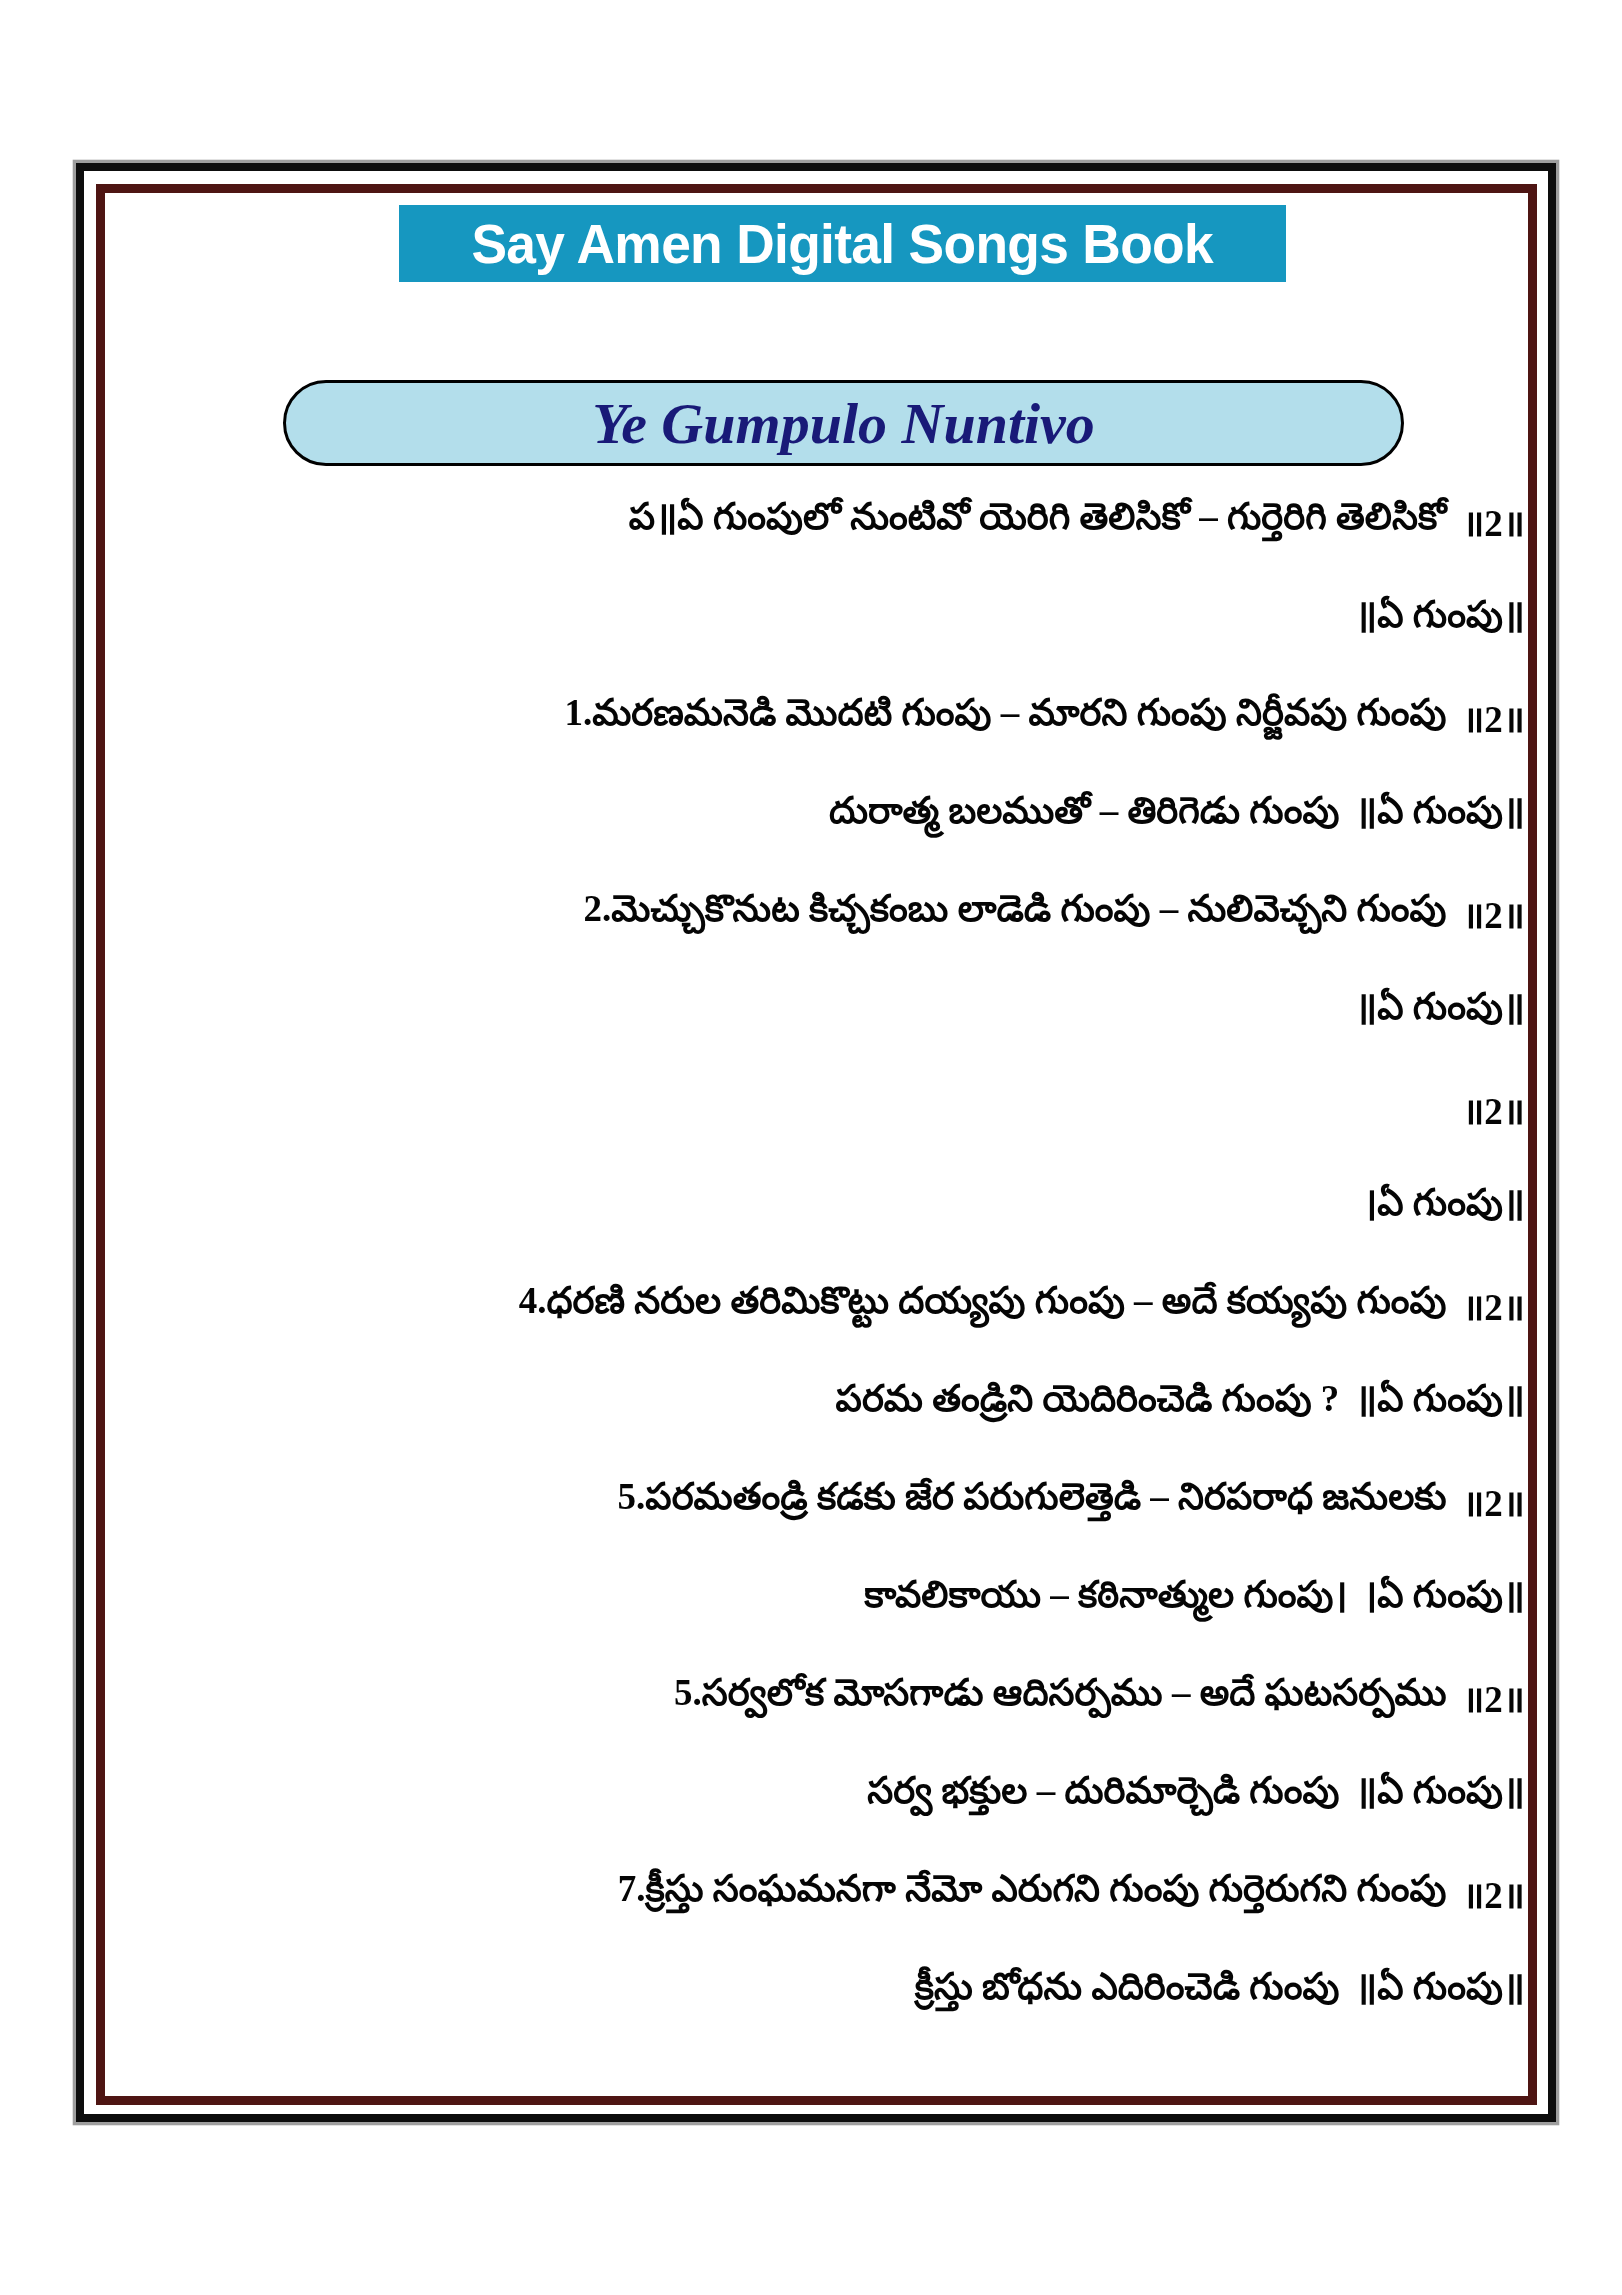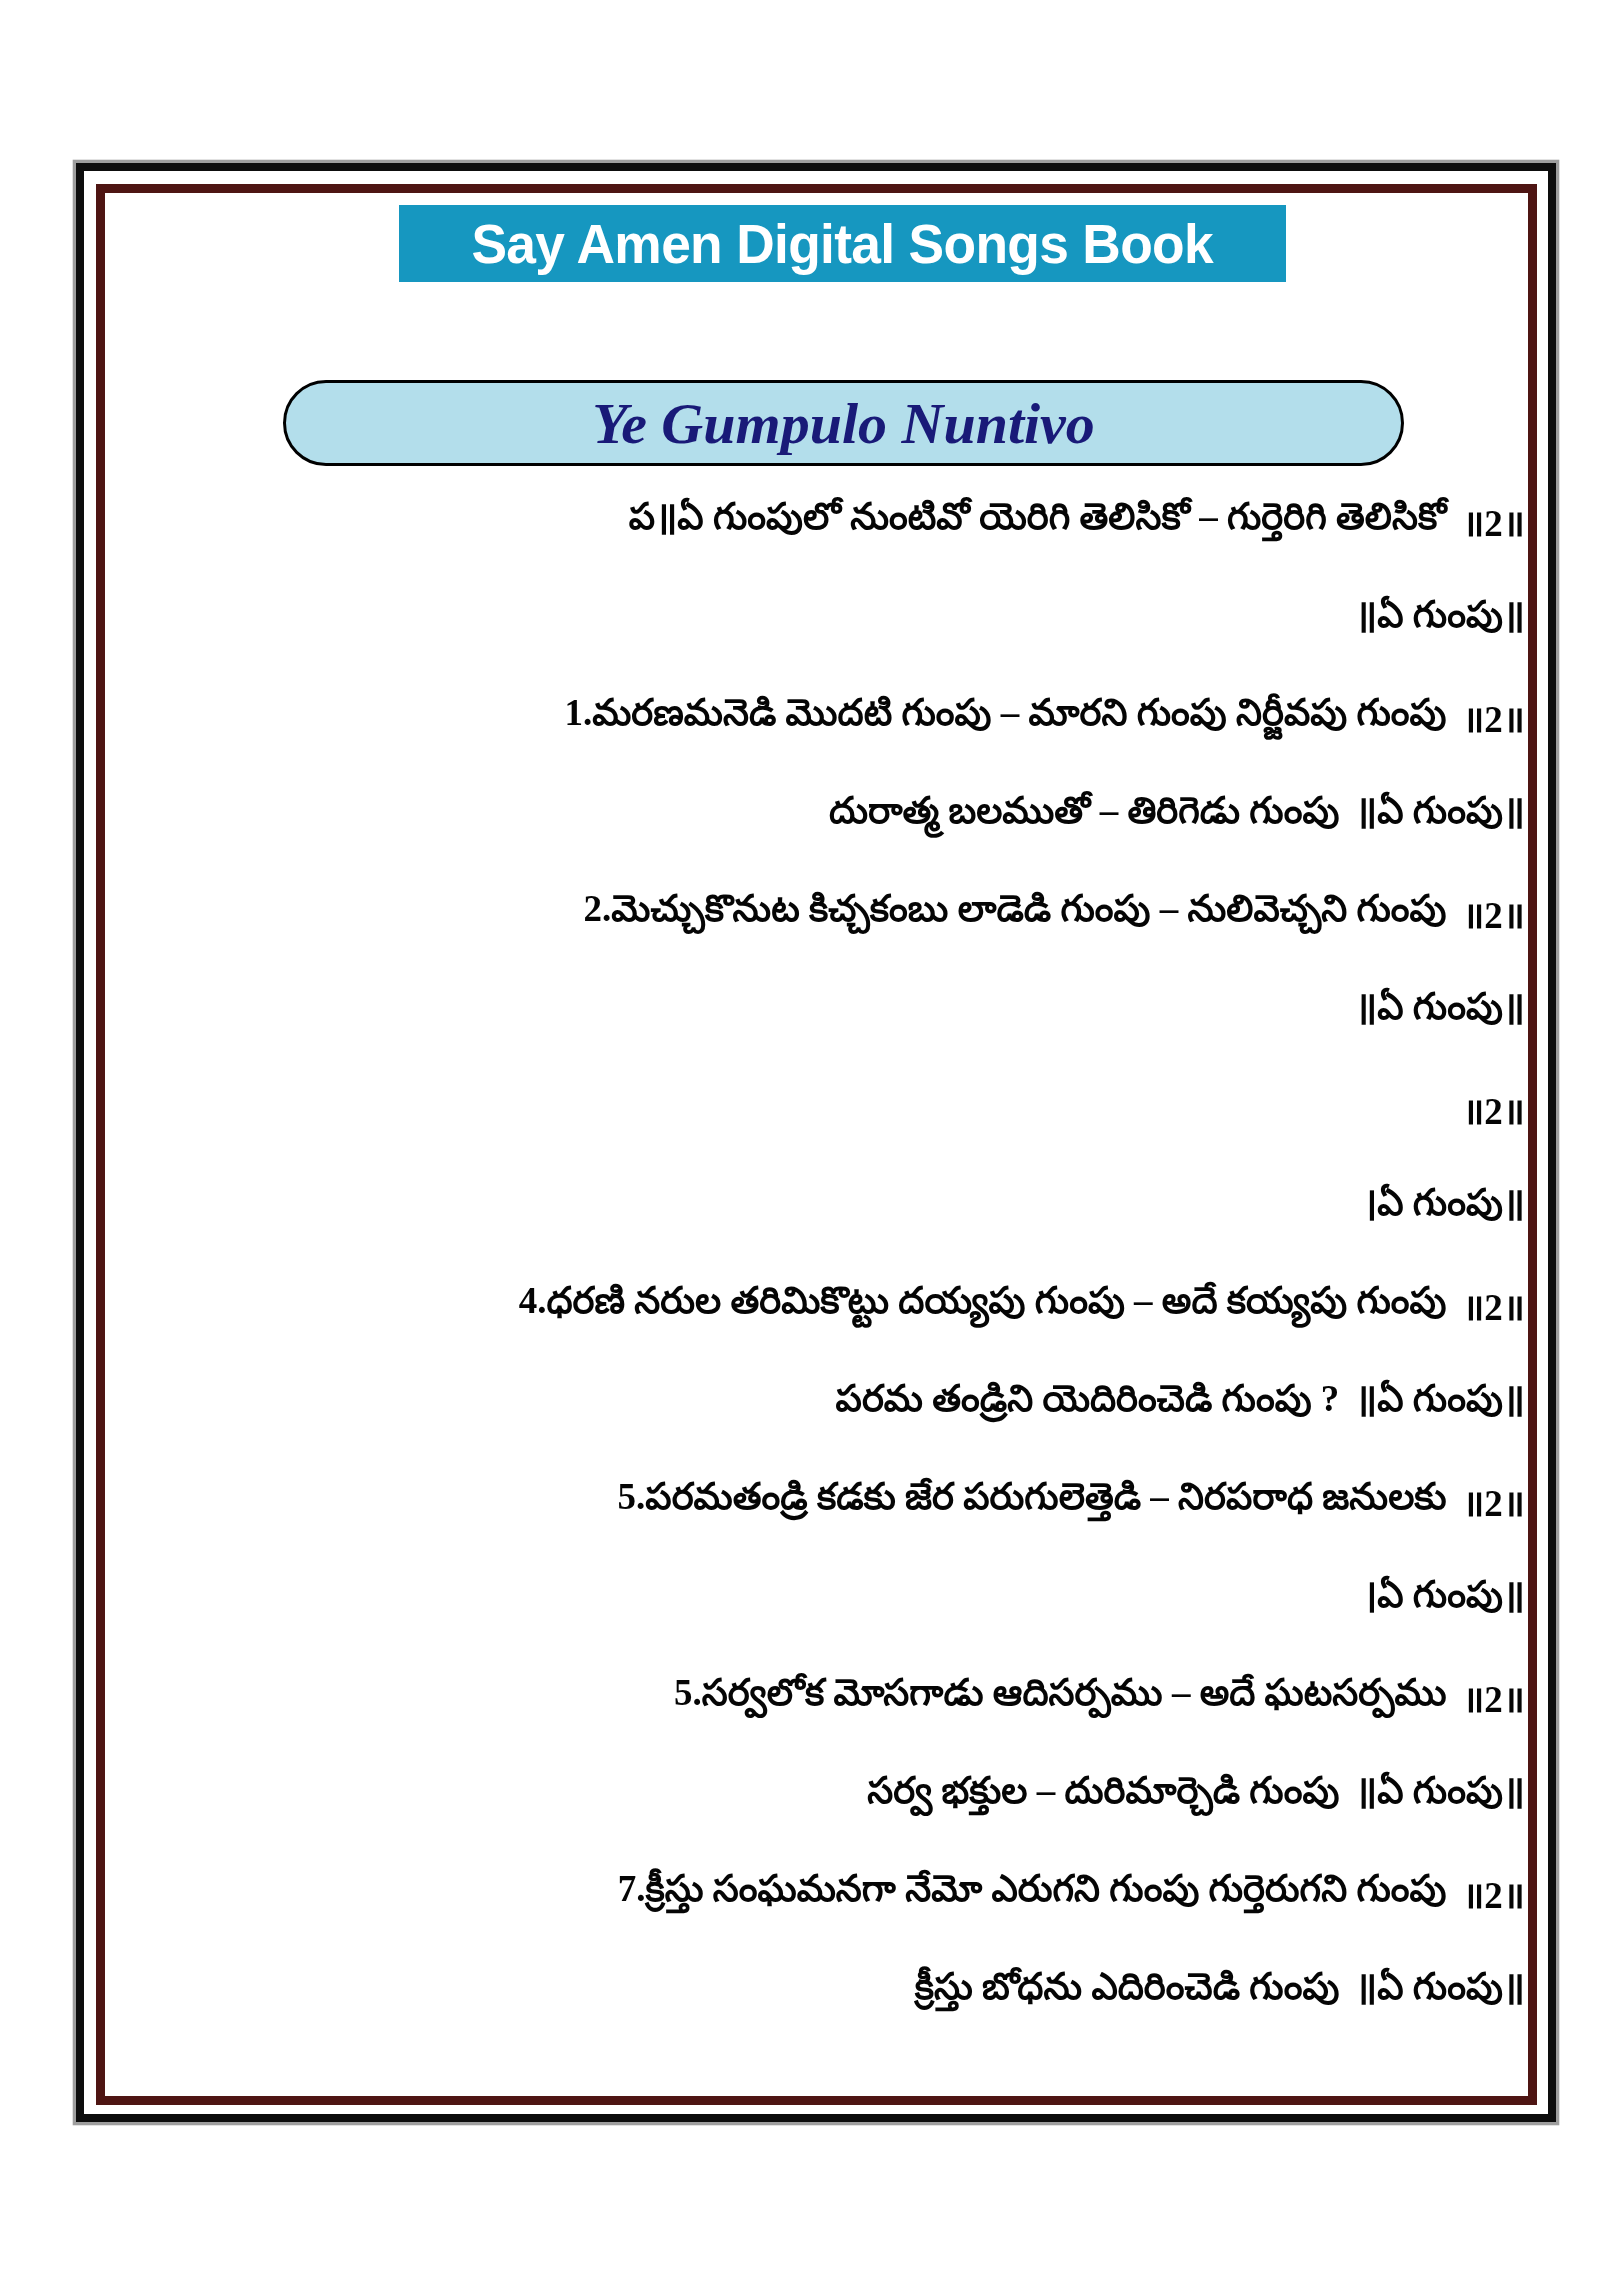--- a/index.html
+++ b/index.html
@@ -133,20 +133,21 @@
       </div>
       <div class="lyric-row indent">
         <span class="lyric-text">పరమ తండ్రిని యెదిరించెడి గుంపు ?</span>
         <span class="lyric-marker">॥ఏ గుంపు॥</span>
       </div>
       <div class="lyric-row">
         <span class="lyric-text">5.పరమతండ్రి కడకు జేర పరుగులెత్తెడి – నిరపరాధ జనులకు</span>
         <span class="lyric-marker">॥2॥</span>
       </div>
       <div class="lyric-row indent">
+        <span class="lyric-text">కావలికాయు – కఠినాత్ముల గుంపు।</span>
         <span class="lyric-marker">।ఏ గుంపు॥</span>
       </div>
       <div class="lyric-row">
         <span class="lyric-text">5.సర్వలోక మోసగాడు ఆదిసర్పము – అదే ఘటసర్పము</span>
         <span class="lyric-marker">॥2॥</span>
       </div>
       <div class="lyric-row indent">
         <span class="lyric-text">సర్వ భక్తుల – దురిమార్చెడి గుంపు</span>
         <span class="lyric-marker">॥ఏ గుంపు॥</span>
       </div>

